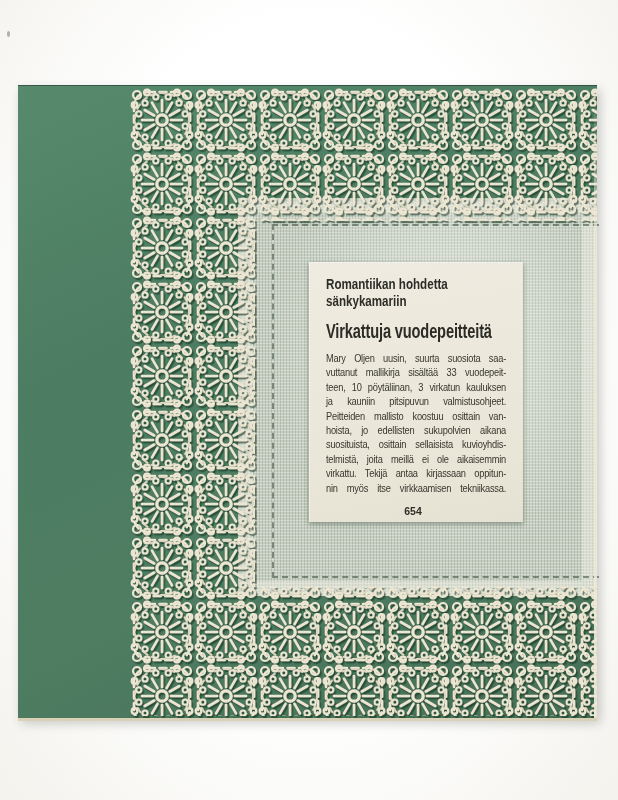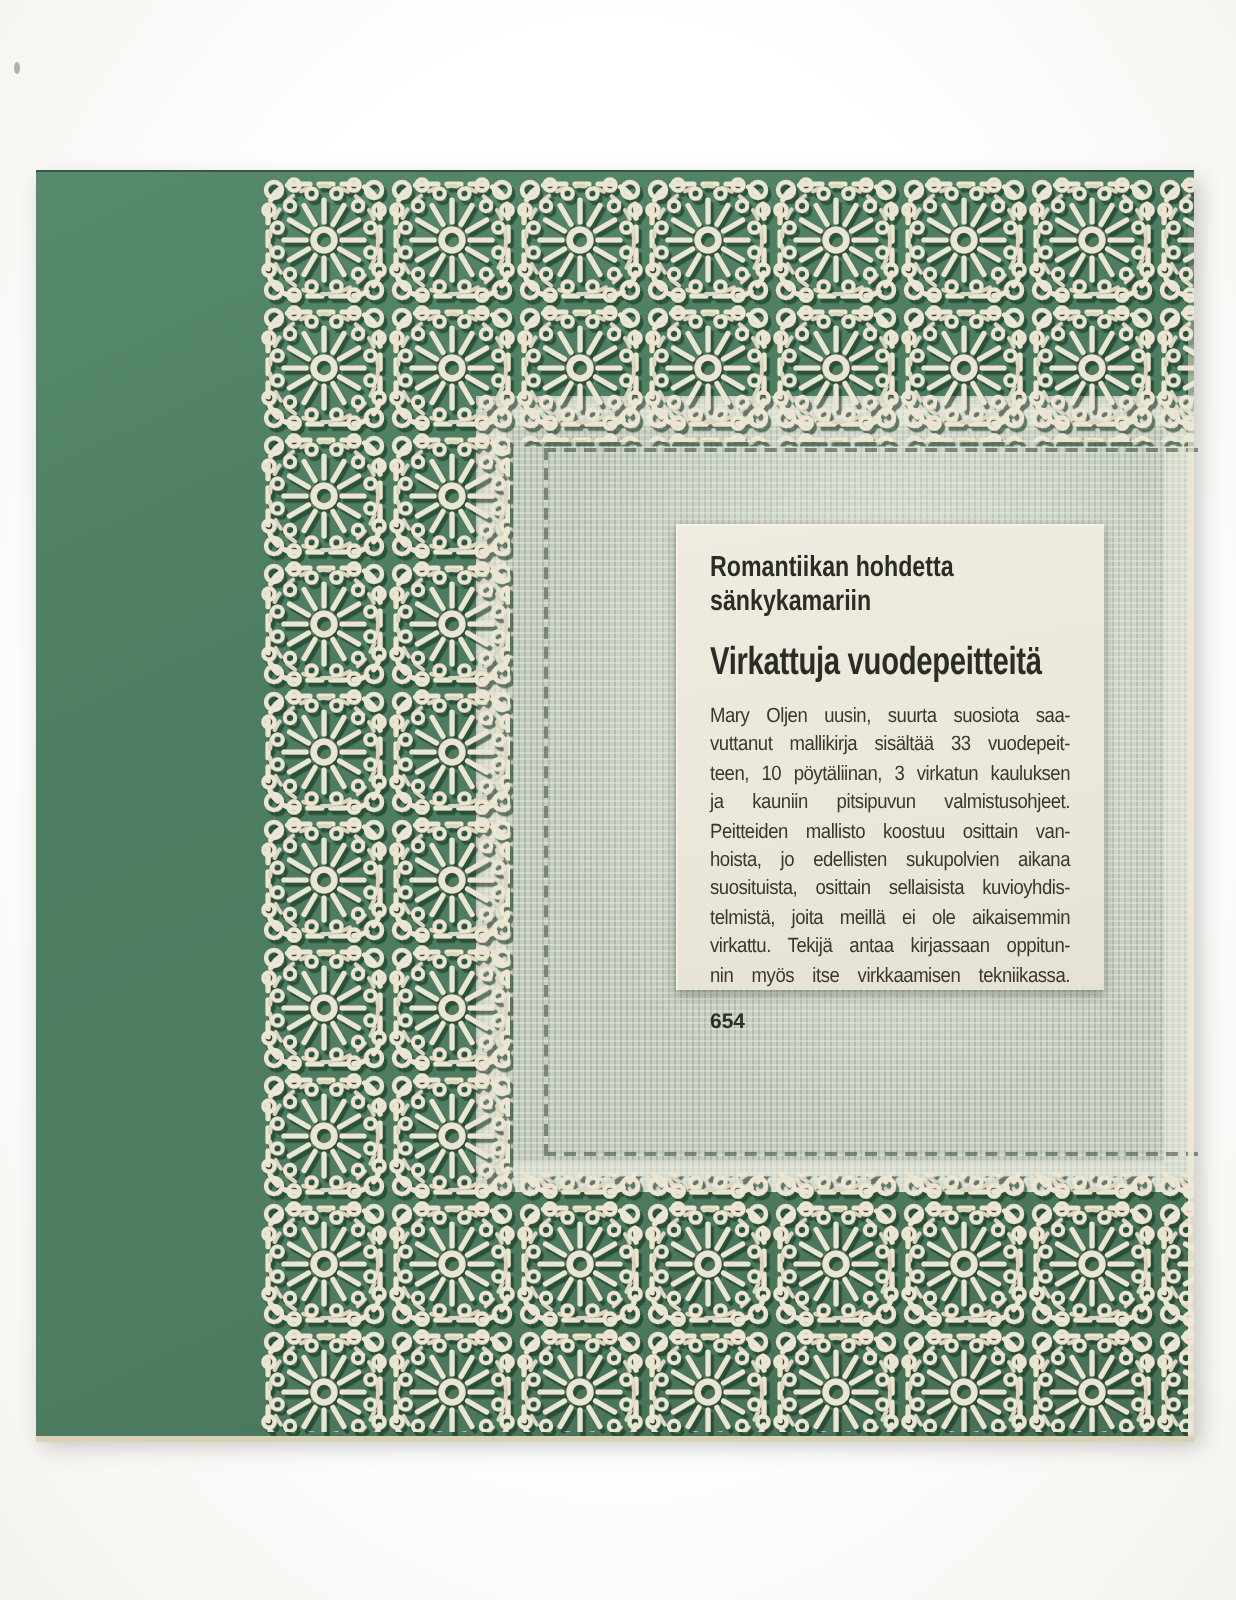--- a/index.html
+++ b/index.html
@@ -41,45 +41,44 @@
     position:absolute;left:254px;top:138px;width:325px;height:350px;
     border:2px dashed rgba(66,86,68,.6);
     border-right:none;
   }
   
   .lace{position:absolute;left:0;top:0;}
   .lace .main{stroke:var(--lace,#ebe5d2);}
   .lace .dim{stroke:#dcd5bf;}
   
   .label{
-    position:absolute;left:291px;top:176px;width:214px;height:233px;
+    position:absolute;left:291px;top:176px;width:214px;height:260px;
     box-sizing:border-box;padding:14px 17px 10px 17px;
     background:linear-gradient(170deg,#efebe0, var(--paper,#ebe7da) 55%, #e6e2d3);
     box-shadow:0 2px 5px rgba(30,45,35,.38), 1px 1px 0 rgba(255,255,255,.4) inset;
     color:var(--ink,#2c2c27);
-    margin-left:29px;
   }
   .kicker{
     font-weight:700;font-size:14.5px;line-height:17px;
     transform:scaleX(.8);transform-origin:0 50%;white-space:nowrap;
   }
   .title{
     margin-top:9px;font-weight:700;font-size:19.5px;line-height:24px;
     letter-spacing:-.2px;transform:scaleX(.75);transform-origin:0 50%;white-space:nowrap;
   }
   .body{
     margin-top:9px;width:200px;transform:scaleX(.9);transform-origin:0 0;
     color:#38382f;
   }
   .bline{
     font-size:10.3px;line-height:14.4px;letter-spacing:-.25px;
     white-space:nowrap;text-align:justify;text-align-last:justify;
   }
   .pnum{
-    margin-top:9px;padding-right:6px;text-align:left;
+    margin-top:9px;padding-right:6px;text-align:center;
     font-weight:700;font-size:10.5px;color:#2f2f2a;
   }
 </style>
 </head>
 <body>
 
 <div class="photo">
   <div class="speck"></div>
 
   <div class="page">

